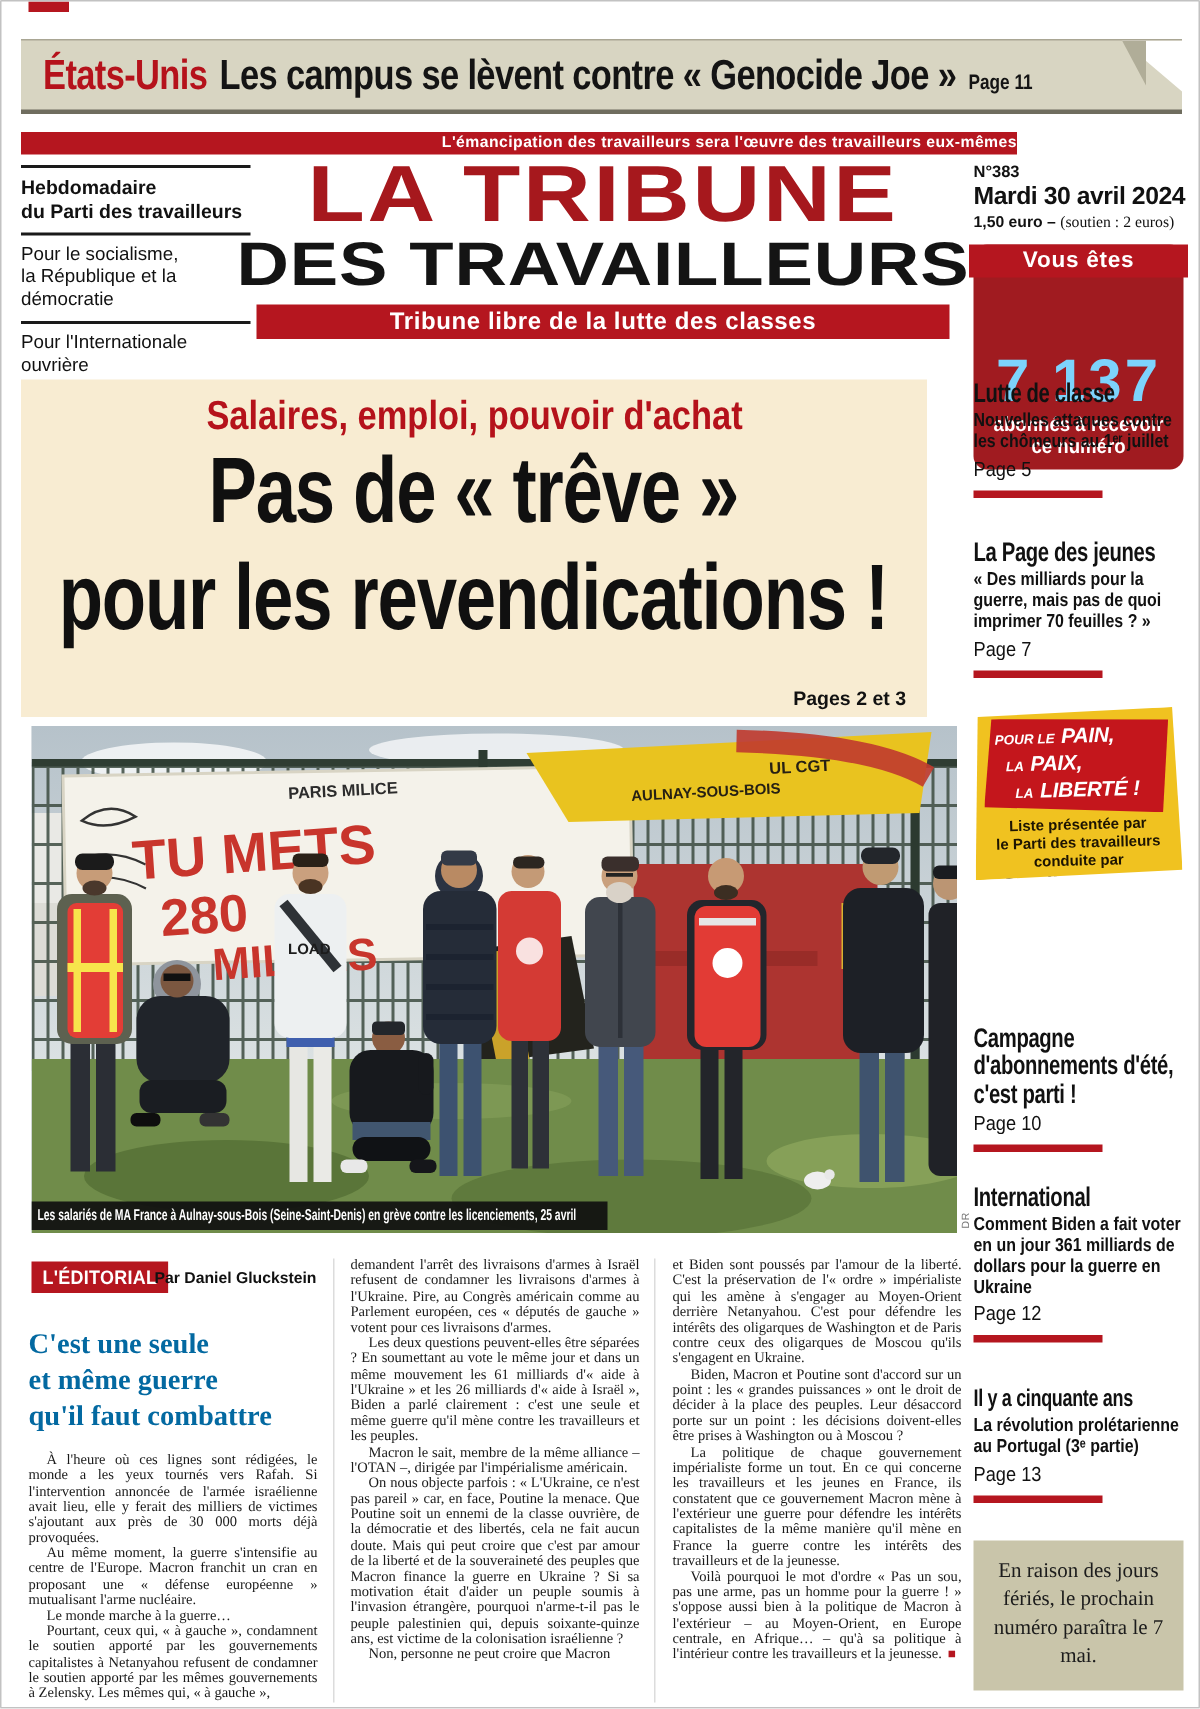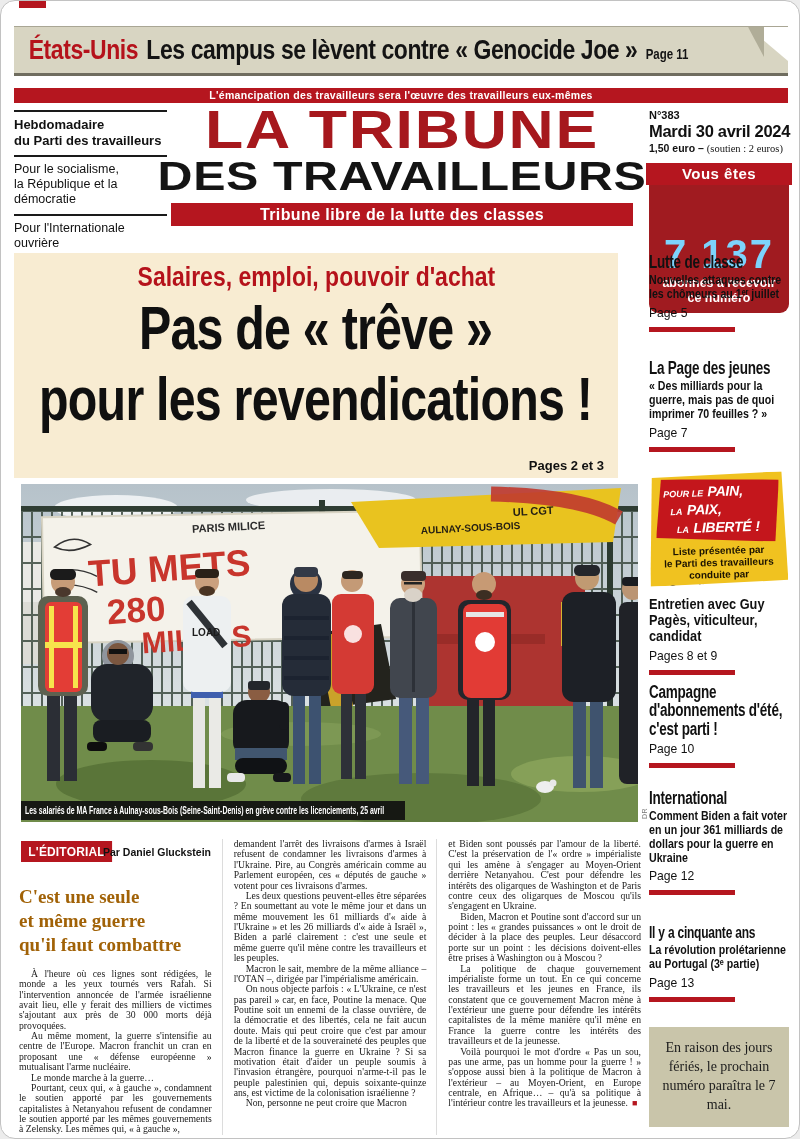--- a/index.html
+++ b/index.html
@@ -1,19 +1,19 @@
 <!DOCTYPE html>
 <html lang="fr"><head>
 <meta charset="utf-8">
 <style>
   html,body { margin:0; padding:0; background:#ececec; }
   * { box-sizing:border-box; }
   .page {
     position:relative; width:800px; height:1139px; margin:0 auto;
-    background:#ffffff; border:1px solid #c2c2c2; border-radius:15px;
+    background:#ffffff; border:1px solid #c2c2c2; border-radius:1px;
     overflow:hidden; font-family:"Liberation Sans", sans-serif; color:#111;
   }
   .b { font-weight:bold; }
   .serif { font-family:"Liberation Serif", serif; }
 
   
   .red-sliver { position:absolute; left:18px; top:0; width:27px; height:7px; background:#b5161f; }
 
   
   .top-banner {
@@ -29,23 +29,23 @@
   .tb-kicker { color:#b5121b; font-weight:bold; font-size:28px; letter-spacing:-.5px; }
   .tb-head   { color:#141414; font-weight:bold; font-size:28px; letter-spacing:-.5px; }
   .tb-page   { color:#141414; font-size:14px; font-weight:bold; }
   .fold-w { position:absolute; right:0; top:0; width:0; height:0;
     border-top:34px solid #ffffff; border-left:40px solid transparent; }
   .fold-s { position:absolute; right:24px; top:0; width:0; height:0;
     border-top:30px solid #b0ad98; border-left:16px solid transparent; }
 
   
   .motto {
-    position:absolute; left:13px; top:87px; width:774px; height:15px;
+    position:absolute; left:13px; top:87px; width:664px; height:15px;
     background:#b5161f; color:#fff; font-weight:bold; font-size:10.5px;
-    text-align:center; line-height:15px; letter-spacing:.3px;
+    text-align:right; line-height:15px; letter-spacing:.3px;
   }
 
   
   .mast-left { position:absolute; left:13px; top:109px; width:153px; border-bottom:2px solid #1a1a1a; }
   .ml-item { border-top:2px solid #1a1a1a; padding:5px 0 7px; font-size:12.5px; line-height:1.2; white-space:pre-line; }
   .ml-item.b { font-size:13px; }
 
   .mast-center { position:absolute; left:170px; top:102px; width:462px; text-align:center; }
   .mc-1 { color:#a6181d; font-weight:bold; font-size:53px; letter-spacing:1.5px; line-height:1.0;
           transform:scaleX(1.18); transform-origin:center top; white-space:nowrap; }
@@ -111,21 +111,21 @@
 
   
   .editorial { position:absolute; left:18px; top:838px; width:622px; }
   .edito-badge { position:absolute; left:2px; top:2px; background:#b5161f; color:#fff; font-weight:bold;
                  font-size:13px; padding:3px 8px; letter-spacing:.2px; transform:scaleX(.92); transform-origin:left top; }
   .edito-byline { position:absolute; left:84px; top:7px; font-weight:bold; font-size:10.5px; }
   .edito-cols { display:flex; margin-top:0; }
   .edi-col { flex:1 1 0; min-width:0; }
   .edi-col + .edi-col { border-left:1px solid #dcdcdc; margin-left:10px; padding-left:11px; }
   .edi-h { margin:46px 0 12px; font-family:"Liberation Serif", serif; font-weight:bold;
-           font-size:19px; line-height:1.26; white-space:pre-line; color:#a16207; }
+           font-size:19px; line-height:1.26; white-space:pre-line; color:#0369a1; }
   .edi-col p { margin:0; font-family:"Liberation Serif", serif; font-size:9.7px; line-height:1.07;
                text-align:justify; text-indent:12px; color:#1a1a1a; }
   .edi-col p.ni { text-indent:0; }
   .sq { color:#b5161f; font-size:9px; margin-left:4px; }
 </style>
 </head>
 <body>
 
 <div class="page">
 
@@ -349,25 +349,20 @@
         <div class="pb-l1"><span class="sm">POUR LE</span> <span class="lg">PAIN,</span></div>
         <div class="pb-l2"><span class="sm">LA</span> <span class="lg">PAIX,</span></div>
         <div class="pb-l3"><span class="sm">LA</span> <span class="lg">LIBERTÉ !</span></div>
       </div>
       <div class="pt-l4">Liste présentée par</div>
       <div class="pt-l5">le Parti des travailleurs</div>
       <div class="pt-l6">conduite par</div>
       <div class="pt-name">Camille ADOUE</div>
     </div>
 
-    <div class="sb-sec" style="top:340px">
-      <div class="condS big">Entretien avec Guy Pagès, viticulteur, candidat</div>
-      <div class="sb-page">Pages 8 et 9</div>
-      <div class="sb-bar"></div>
-    </div>
 
     <div class="sb-sec" style="top:430px">
       <div class="condT">Campagne d'abonnements d'été, c'est parti !</div>
       <div class="sb-page">Page 10</div>
       <div class="sb-bar"></div>
     </div>
 
     <div class="sb-sec" style="top:536px">
       <div class="condT">International</div>
       <div class="condS">Comment Biden a fait voter en un jour 361 milliards de dollars pour la guerre en Ukraine</div>

